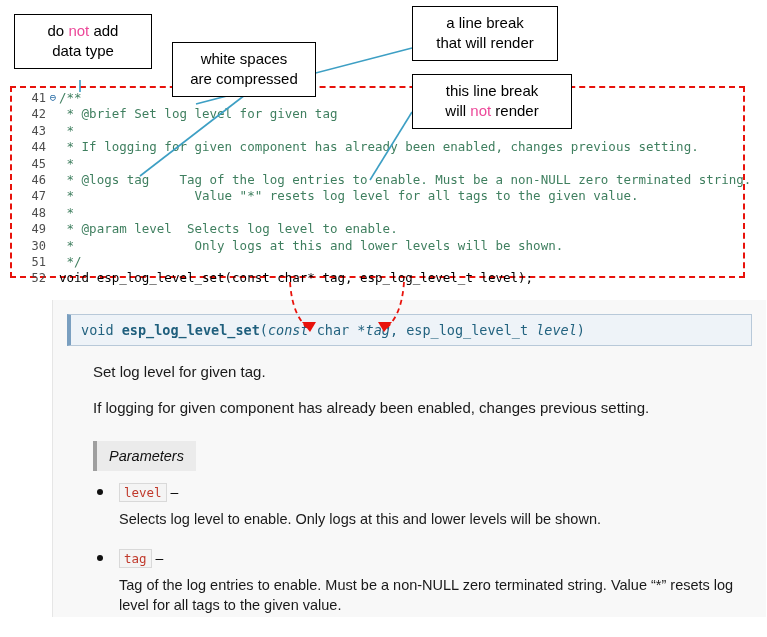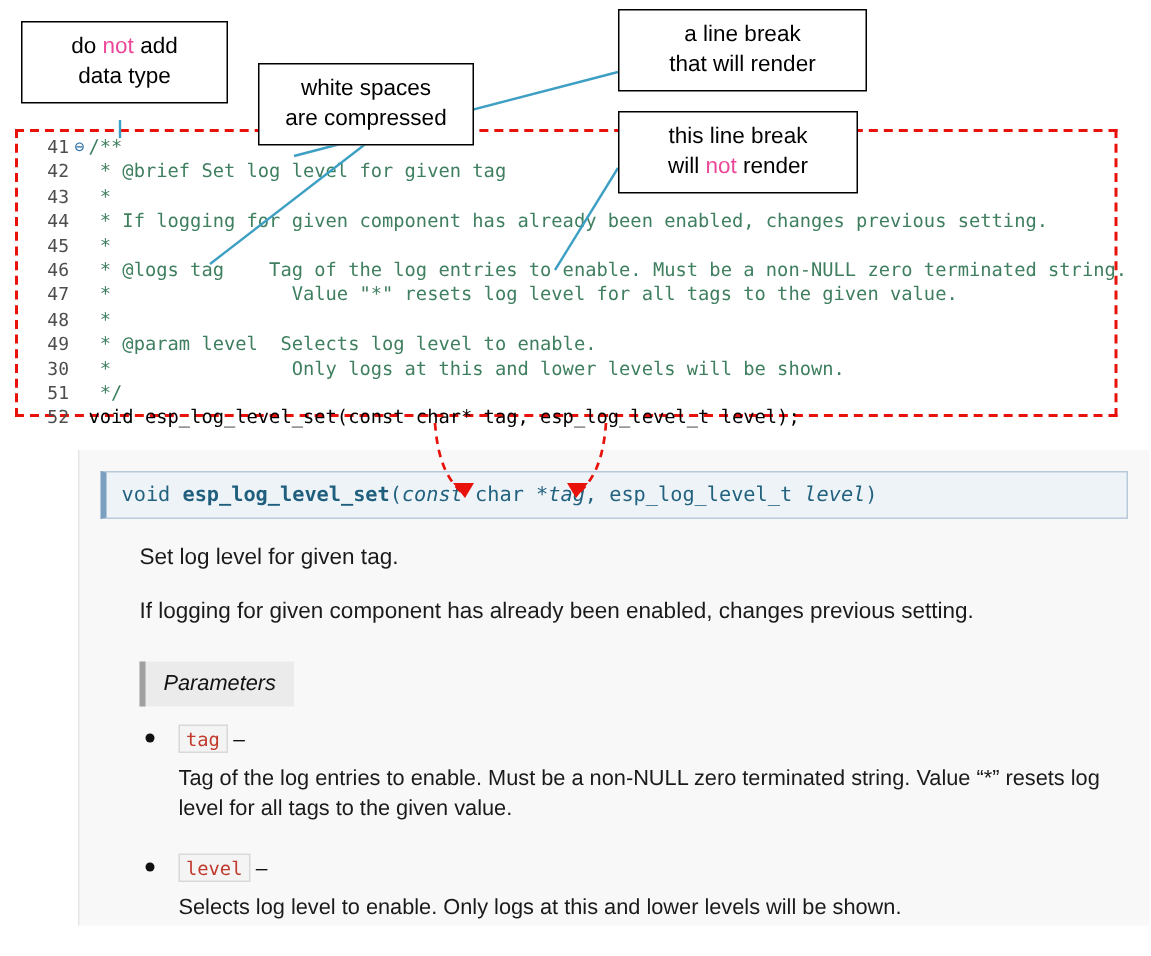--- a/index.html
+++ b/index.html
@@ -21,21 +21,21 @@
     text-align:center;
     line-height:1.35;
     padding:6px 8px;
     box-sizing:border-box;
     z-index:6;
   }
   .callout .red { color:#ec4899; }
 
   #callout-datatype { left:14px;  top:14px;  width:138px; }
   #callout-spaces   { left:172px; top:42px;  width:144px; }
-  #callout-render   { left:412px; top:6px;   width:166px; }
+  #callout-render   { left:412px; top:6px;   width:146px; }
   #callout-norender { left:412px; top:74px;  width:160px; }
 
   
   #leaders { position:absolute; left:0; top:0; width:767px; height:637px; z-index:5; }
 
   
   #code-block {
     position:absolute;
     left:10px; top:86px;
     width:735px; height:192px;
@@ -268,23 +268,23 @@
   </div>
 
   <div class="doc-para">Set log level for given tag.</div>
   <div class="doc-para">If logging for given component has already been enabled, changes previous setting.</div>
 
   <div id="params-header">Parameters</div>
 
   <ul class="param-list">
     <li class="param-item">
       <span class="param-bullet"></span>
+      <span class="param-name">level</span><span class="param-dash"> – </span>
+      <div class="param-desc">Selects log level to enable. Only logs at this and lower levels will be shown.</div>
+    </li>
+    <li class="param-item">
+      <span class="param-bullet"></span>
       <span class="param-name">tag</span><span class="param-dash"> – </span>
       <div class="param-desc">Tag of the log entries to enable. Must be a non-NULL zero terminated string. Value “*” resets log level for all tags to the given value.</div>
     </li>
-    <li class="param-item">
-      <span class="param-bullet"></span>
-      <span class="param-name">level</span><span class="param-dash"> – </span>
-      <div class="param-desc">Selects log level to enable. Only logs at this and lower levels will be shown.</div>
-    </li>
   </ul>
 
 </div>
 
 </body></html>

